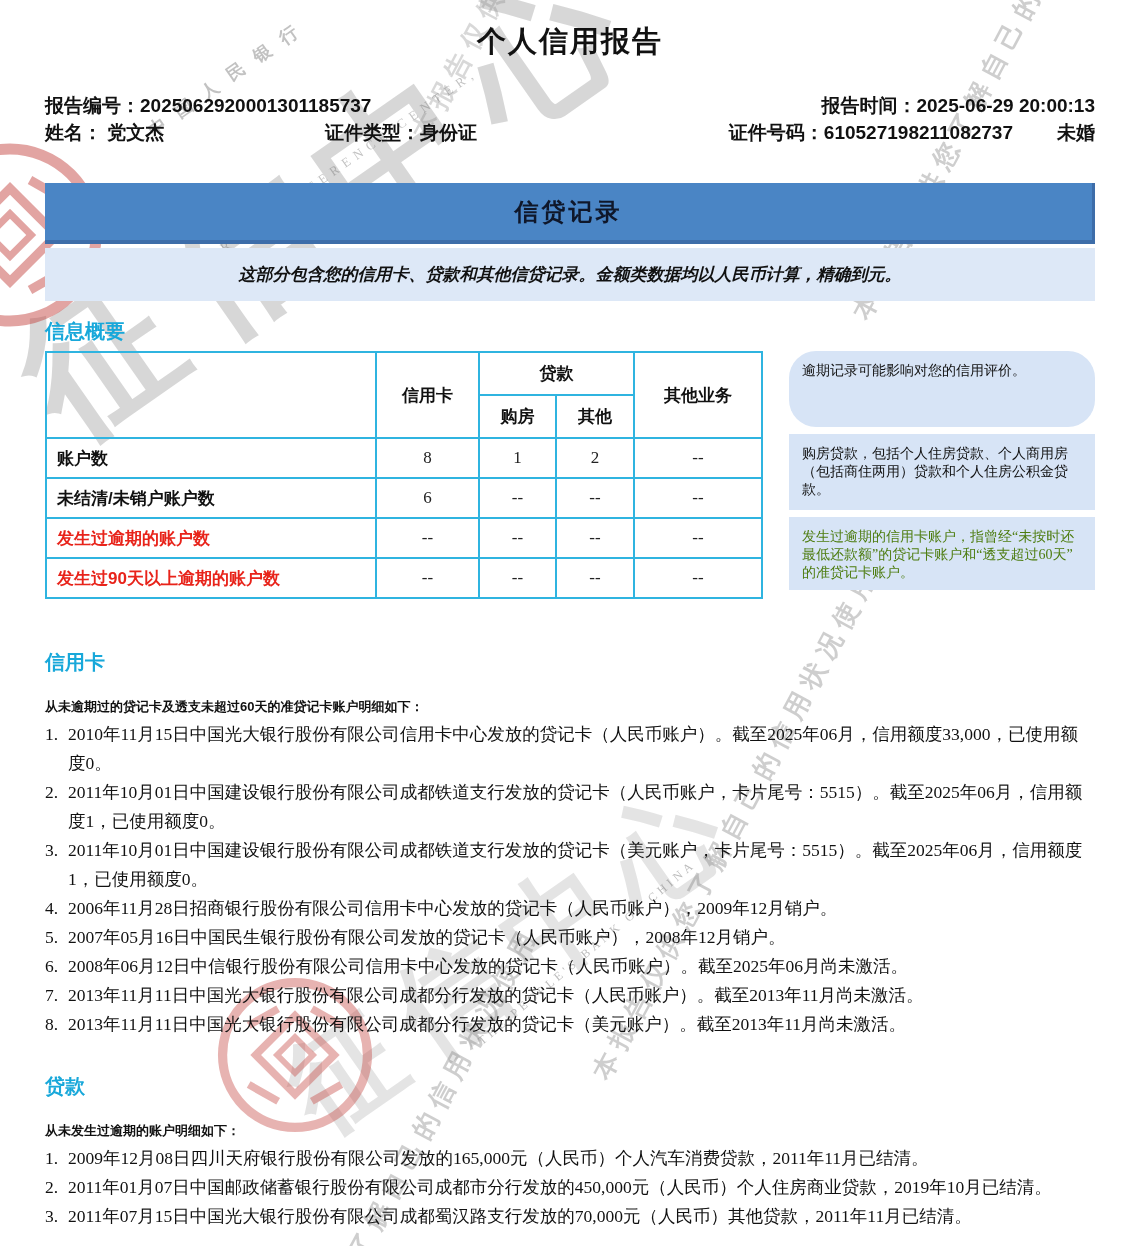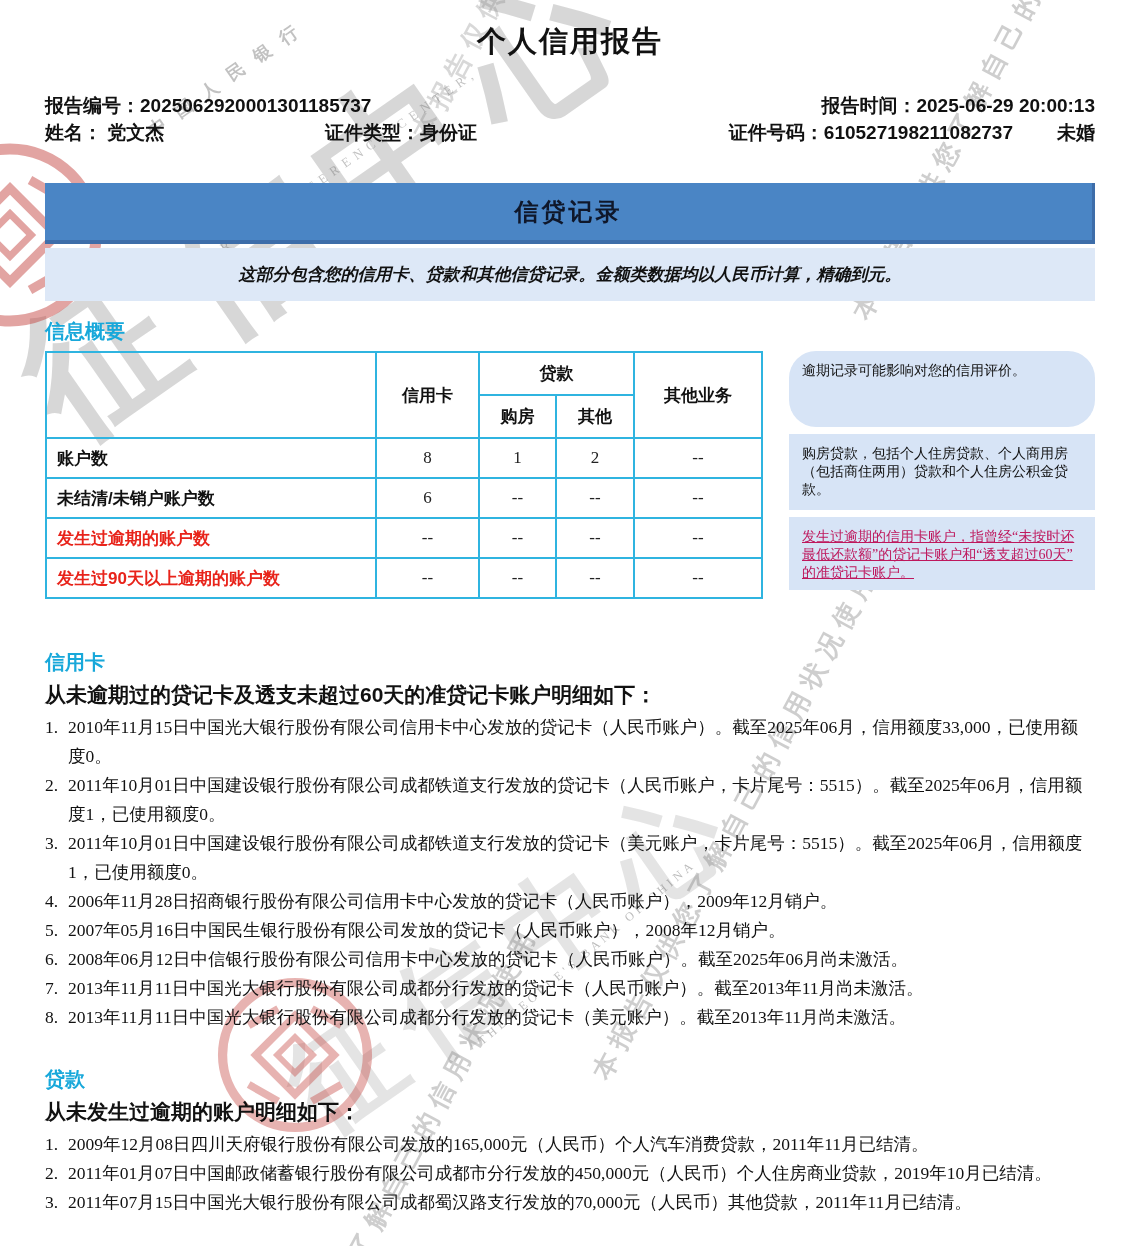--- a/index.html
+++ b/index.html
@@ -64,23 +64,23 @@
   table.sum td.val{text-align:center; font-family:"Liberation Serif", serif; color:#222;}
   table.sum .red{color:#e8231a;}
   .notes{ width:307px; margin-left:26px; font-family:"Liberation Serif", serif;}
   .note-box{
     background:#d7e4f6; padding:11px 13px; font-size:14px; line-height:18px;
     margin-bottom:7px; box-sizing:border-box;
   }
   .note-box.n0{height:76px;border-radius:27px;}
   .note-box.n1{height:76px;}
   .note-box.n2{height:73px;}
-  .note-box.red{color:#be185d;text-decoration:underline;}
+  .note-box.red{color:#4d7c0f;}
   .cc-head{margin-top:50px;}
-  .intro{ font-size:21px; font-weight:bold; margin-top:5px;}
+  .intro{ font-size:13px; font-weight:bold; margin-top:22px;}
   ul.detail{
     list-style:none; margin:4px 0 0 0; padding:0;
     font-family:"Liberation Serif", serif; font-size:17.5px; line-height:29px; color:#111;
   }
   ul.detail li{display:flex;}
   ul.detail .num{flex:none; width:23px;}
   ul.detail .txt{flex:1;font-family:Liberation Serif, serif;}
   .loan-head{margin-top:34px;}
 </style>
 </head>

